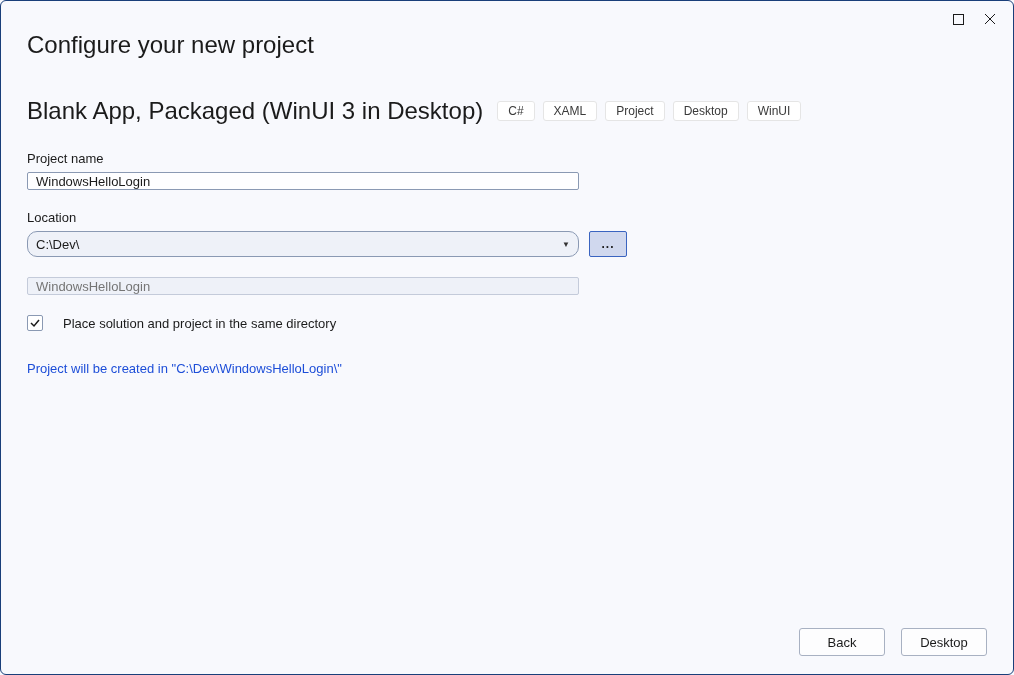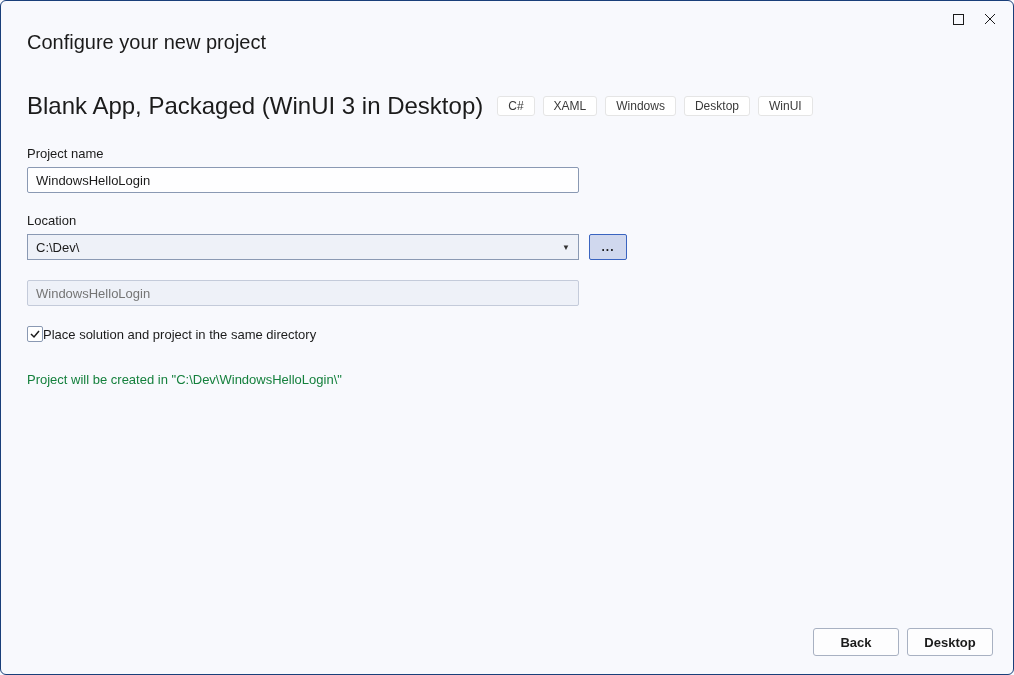--- a/index.html
+++ b/index.html
@@ -33,21 +33,21 @@
       height: 24px;
       display: flex;
       align-items: center;
       justify-content: center;
       cursor: default;
     }
     .content {
       padding: 30px 26px 0 26px;
     }
     h1 {
-      font-size: 20px;
+      font-size: 24px;
       font-weight: 500;
       color: #1b1b1b;
       margin-bottom: 38px;
     }
     .subheader-row {
       display: flex;
       align-items: center;
       gap: 14px;
       margin-bottom: 26px;
     }
@@ -74,21 +74,21 @@
       margin-bottom: 6px;
       display: flex;
       align-items: center;
       gap: 6px;
     }
     .field-group {
       margin-bottom: 20px;
     }
     .text-input {
       width: 552px;
-      height: 26px;
+      height: 18px;
       background: #fefeff;
       border: 1px solid #8a99b3;
       border-radius: 2px;
       padding: 0 8px;
       font-family: inherit;
       font-size: 13px;
       color: #1b1b1b;
       outline: none;
     }
     .text-input.disabled {
@@ -99,21 +99,21 @@
     .location-row {
       display: flex;
       align-items: center;
       gap: 10px;
     }
     .combo {
       width: 552px;
       height: 26px;
       background: #eef1f8;
       border: 1px solid #8a99b3;
-      border-radius: 0;
+      border-radius: 10px;
       padding: 0 8px;
       display: flex;
       align-items: center;
       justify-content: space-between;
       font-size: 13px;
       cursor: default;
     }
     .combo-arrow {
       font-size: 8px;
       color: #333;
@@ -143,46 +143,45 @@
       justify-content: center;
       font-size: 10px;
       font-weight: 700;
       color: #0078d4;
       font-style: italic;
       font-family: Georgia, serif;
     }
     .checkbox-row {
       display: flex;
       align-items: center;
-      gap: 0;
+      gap: 20px;
       margin-bottom: 30px;
     }
     .checkbox {
       width: 16px;
       height: 16px;
       background: #fff;
       border: 1px solid #8a99b3;
       border-radius: 2px;
       display: flex;
       align-items: center;
       justify-content: center;
       font-size: 12px;
       color: #1b1b1b;
     }
     .created-in {
       font-size: 13px;
-      color: #15803d;
+      color: #1d4ed8;
     }
     .footer {
       position: absolute;
       bottom: 18px;
-      right: 20px;
-      display: flex;
-      gap: 8px;
-      font-weight: bold;
+      right: 26px;
+      display: flex;
+      gap: 16px;
     }
     .footer-btn {
       width: 86px;
       height: 28px;
       background: #fdfdfe;
       border: 1px solid #a8b1c2;
       border-radius: 3px;
       font-size: 13px;
       font-family: inherit;
       color: #1b1b1b;
@@ -210,21 +209,21 @@
 </div>
 
 <div class="content">
   <h1>Configure your new project</h1>
 
   <div class="subheader-row">
     <div class="subheader">Blank App, Packaged (WinUI 3 in Desktop)</div>
     <div class="tags">
       <span class="tag">C#</span>
       <span class="tag">XAML</span>
-      <span class="tag">Windows</span>
+      <span class="tag">Project</span>
       <span class="tag">Desktop</span>
       <span class="tag">WinUI</span>
     </div>
   </div>
 
   <div class="field-group">
     <div class="field-label">Project name</div>
     <input class="text-input" type="text" value="WindowsHelloLogin" style="">
   </div>
 

